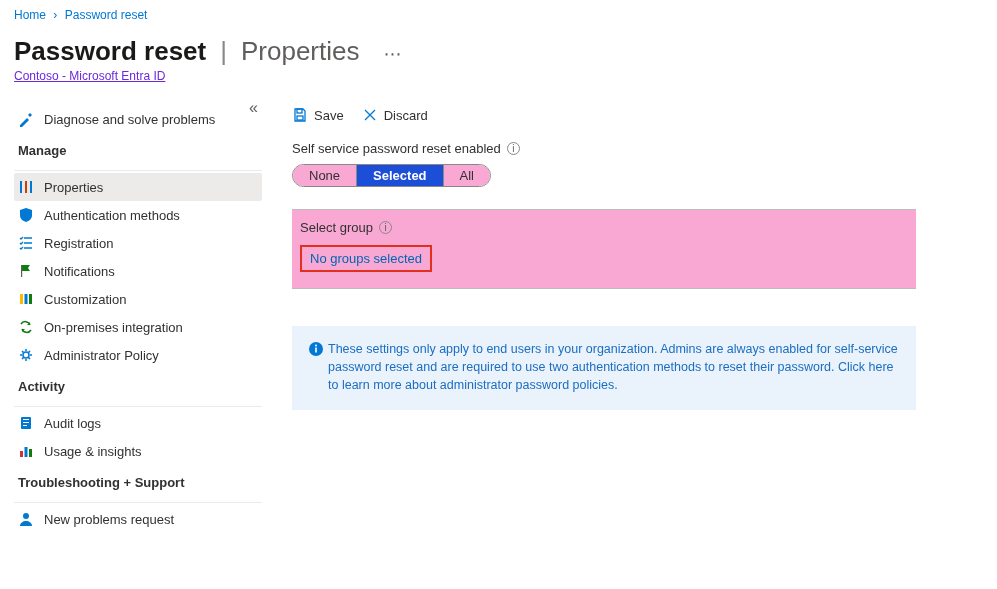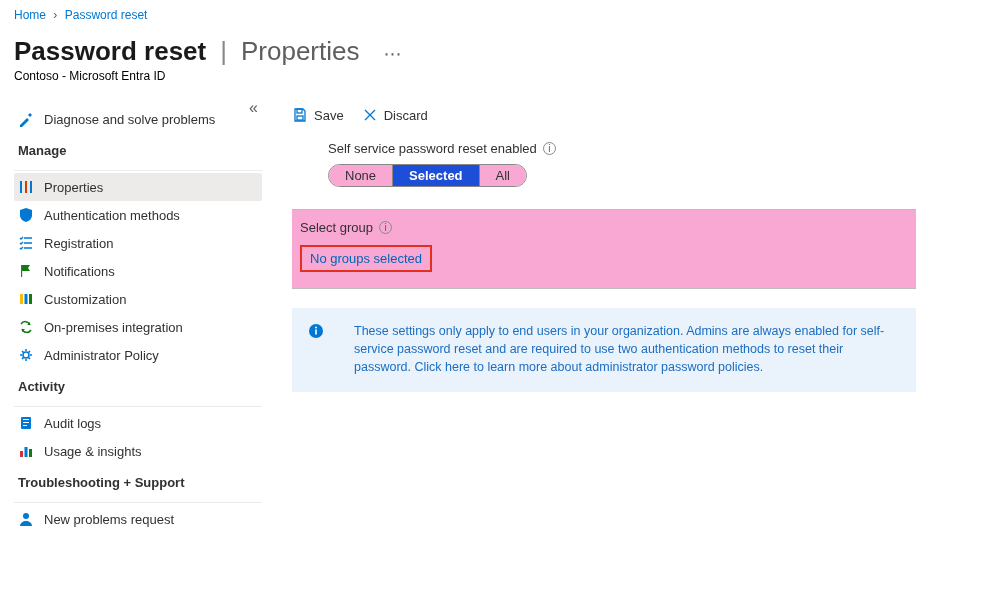--- a/index.html
+++ b/index.html
@@ -9,55 +9,55 @@
 
   .breadcrumb { font-size: 12px; color: #0078d4; padding: 0 0 8px 0; }
   .breadcrumb .sep { color: #0078d4; margin: 0 4px; }
   .breadcrumb .crumb { color: #0078d4; cursor: pointer; }
 
   .title-row { display: flex; align-items: baseline; gap: 8px; margin-top: 6px; }
   .title-main { font-size: 26px; font-weight: 600; color: #1b1a19; }
   .title-divider { font-size: 26px; font-weight: 300; color: #8a8886; margin: 0 6px; }
   .title-sub { font-size: 26px; font-weight: 300; color: #605e5c; }
   .title-ellipsis { color: #605e5c; font-size: 18px; margin-left: 10px; cursor: pointer; padding: 2px 6px; }
-  .subtitle { font-size: 12px; color: #000000; margin-top: 2px; }
+  .subtitle { font-size: 12px; color: #6d28d9; margin-top: 2px; text-decoration: underline; }
 
   .content-row { display: flex; margin-top: 14px; align-items: flex-start; }
 
   .sidebar { width: 248px; flex-shrink: 0; position: relative; }
   .collapse-btn { position: absolute; top: 0; right: 0; color: #605e5c; font-size: 16px; cursor: pointer; padding: 2px 4px; }
   .side-link { display: flex; align-items: flex-end; gap: 10px; padding: 6px 8px 6px 4px; cursor: pointer; font-size: 13px; color: #323130; border-radius: 2px; }
   .side-link.active { background: #edebe9; }
   .side-spacer { height: 8px; }
   .side-header { font-size: 13px; font-weight: 600; color: #323130; padding: 10px 0 6px 4px; }
   .side-sep { border: none; border-top: 1px solid #edebe9; margin: 6px 0 2px 0; }
 
   .icon { display: inline-flex; align-items: center; justify-content: center; width: 16px; height: 16px; }
 
   .main { flex: 1; padding-left: 30px; padding-top: 6px; }
 
   .toolbar { display: flex; align-items: center; gap: 18px; padding: 4px 0 14px 0; }
   .tbtn { display: flex; align-items: center; gap: 6px; color: #323130; cursor: pointer; font-size: 13px; }
   .tbtn .icon { color: #0078d4; }
 
-  .section { margin-top: 4px; margin-left: 36px; }
+  .section { margin-top: 4px; }
   .field-label { font-size: 13px; color: #323130; display: flex; align-items: center; gap: 6px; }
   .info-icon { display:inline-flex; width:13px; height:13px; border:1px solid #8a8886; border-radius:50%; align-items:center; justify-content:center; font-size:10px; color:#605e5c; }
 
   .segmented { display: flex; border: 1px solid #8a8886; border-radius: 14px; overflow: hidden; width: max-content; margin-top: 8px; }
   .seg-opt { padding: 3px 16px; font-size: 13px; color: #323130; cursor: pointer; background: #f9a8d4; }
   .seg-opt + .seg-opt { border-left: 1px solid #8a8886; }
   .seg-opt.selected { background: #1d4ed8; color: #fff; font-weight: 600; }
 
   .select-group-block { margin-top: 22px; background: #f9a8d4; border-top: 1px solid #bcbcbc; border-bottom: 1px solid #bcbcbc; padding: 10px 8px 16px 8px; }
   .select-group-label { font-size: 13px; color: #323130; display: flex; align-items: center; gap: 6px; margin-bottom: 10px; }
   .group-link-wrap { display: inline-block; border: 2px solid #e1301e; padding: 4px 8px; }
   .group-link { color: #0066b4; font-size: 13px; cursor: pointer; }
 
-  .info-banner { margin-top: 19px; background: #eaf2fb; border-left: 0; padding: 14px 18px 16px 16px; display: flex; gap: 30px; font-size: 12.5px; color: #1b6ec2; line-height: 1.45; }
+  .info-banner { margin-top: 37px; background: #eaf2fb; border-left: 0; padding: 14px 18px 16px 16px; display: flex; gap: 4px; font-size: 12.5px; color: #1b6ec2; line-height: 1.45; }
   .info-banner .icon { color: #0078d4; flex-shrink: 0; margin-top: 1px; }
 </style>
 </head>
 <body>
 
 <div class="page">
 
   <div class="breadcrumb">
     <span class="crumb">Home</span>
     <span class="sep">›</span>

